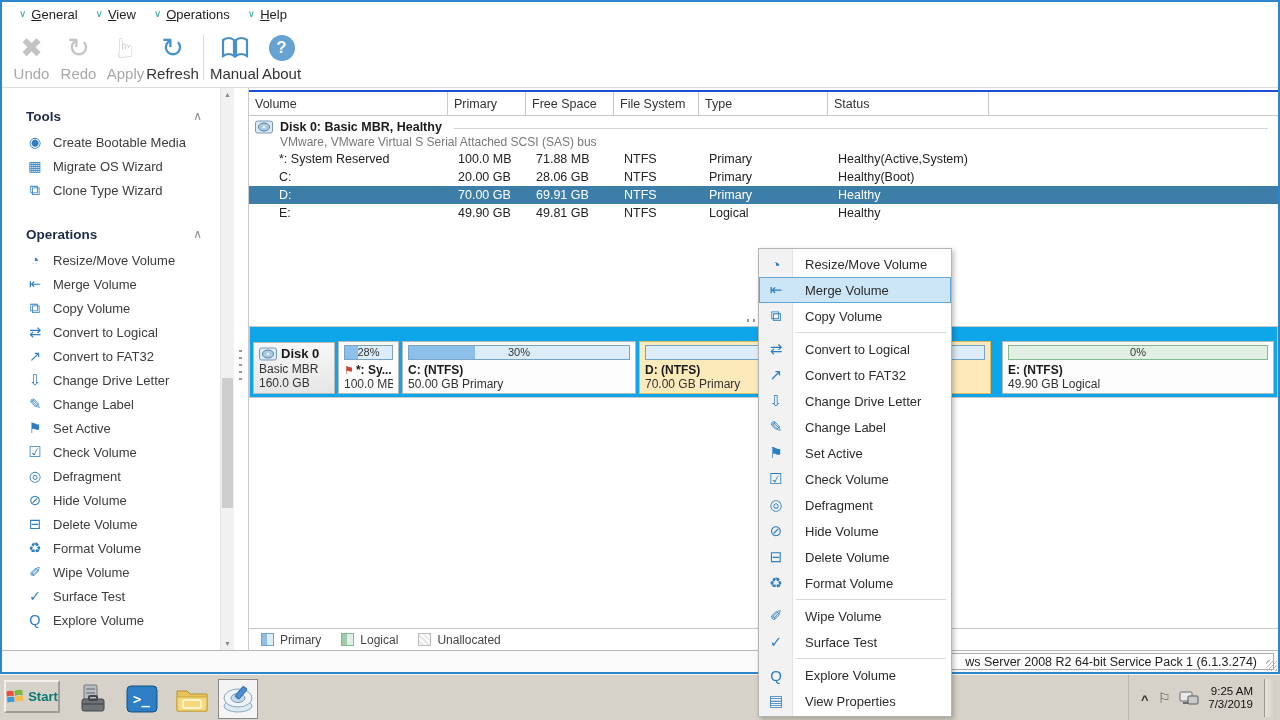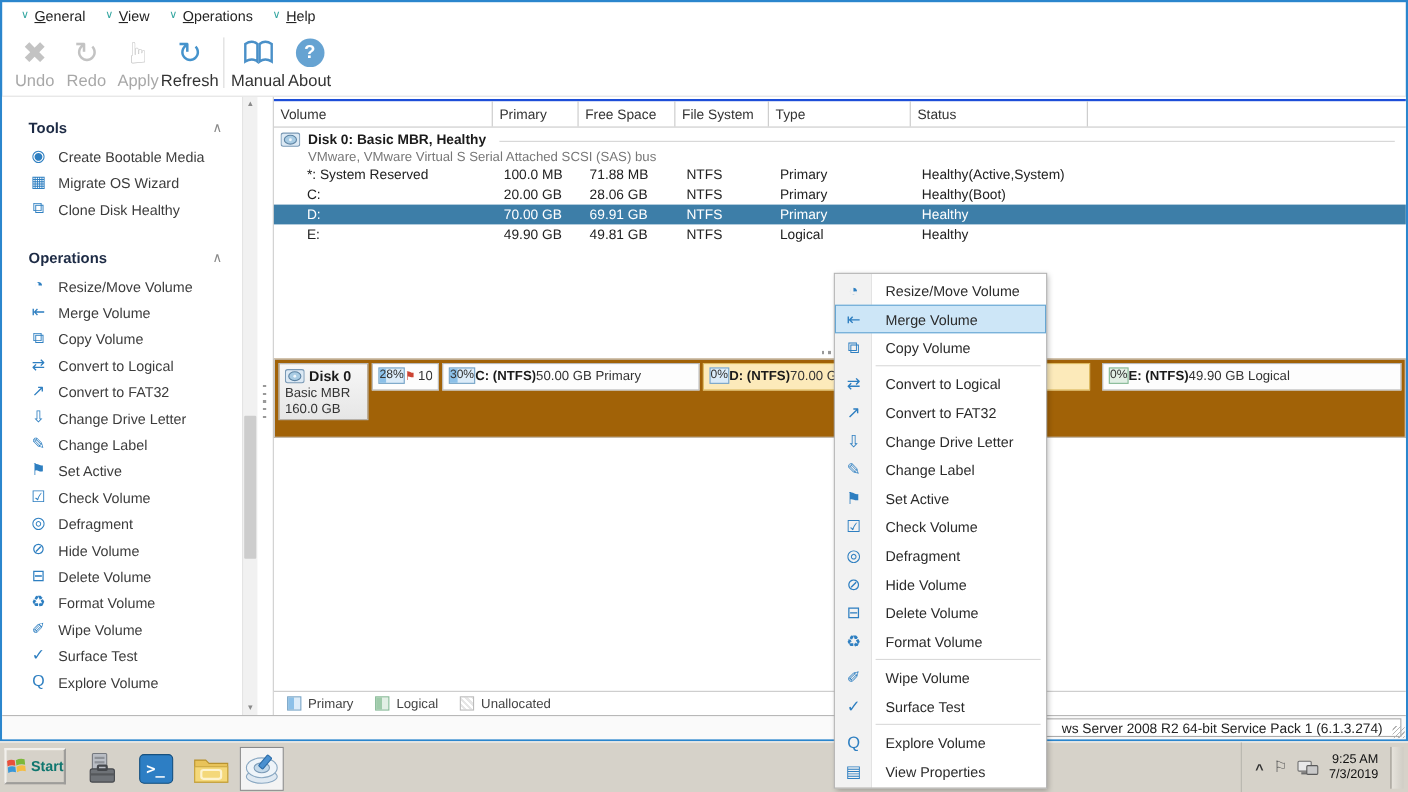--- a/index.html
+++ b/index.html
@@ -63,25 +63,25 @@
   .dg-line{flex:1;height:1px;background:#d4d4d4;margin:2px 10px 0 12px}
   .dg-sub{font-size:12px;color:#777;padding-left:25px;margin-top:1px;white-space:nowrap}
   .trow{height:18px;align-items:center;font-size:12.5px;color:#222}
   .td{padding-left:10px;white-space:nowrap;overflow:hidden}
   .td.vol{padding-left:30px}
   .trow.sel{background:#3d7ea8;color:#fff}
   .spacer1{height:104px}
   .h-dots{position:absolute;left:498px;top:231px;width:13px;height:3px;background:repeating-linear-gradient(90deg,#999 0 2px,transparent 2px 6px)}
 
   
-  .diskmap{height:72px;border:1px solid #c9c9c9;background:#a16207;display:flex;align-items:flex-start;padding:3px;gap:3px}
+  .diskmap{height:72px;border:1px solid #c9c9c9;background:#0ea5e9;display:flex;align-items:flex-end;padding:3px;gap:3px}
   .dbox{border:1px solid #b9b9b9;background:linear-gradient(#f7f7f7,#e6e6e6);width:82px;padding:3px 5px;font-size:12px;color:#333}
   .dbox .drow{display:flex;align-items:center;gap:4px;margin-bottom:1px}
   .dbox b{font-size:13px;color:#1a1a1a}
-  .pbox{background:#fdfdfd;border:1px solid #b9b9b9;padding:3px 5px 2px 5px;display:flex;flex-direction:row;overflow:hidden}
+  .pbox{background:#fdfdfd;border:1px solid #b9b9b9;padding:3px 5px 2px 5px;display:flex;flex-direction:column;overflow:hidden}
   .pbox.w-sys{width:61px}.pbox.w-c{width:234px}.pbox.w-d{width:352px}.pbox.w-e{flex:1;margin-left:8px}
   .pbox.sel-part{background:#fceaba;border-color:#dcba62}
   .pbar{height:15px;border:1px solid #76a3c6;background:#dcecf9;position:relative;font-size:11px;color:#333;text-align:center;line-height:13px;margin-bottom:3px;flex:0 0 15px}
   .pbar .fill{position:absolute;left:0;top:0;bottom:0;background:#8cc0e8}
   .pbar .pct{position:relative}
   .f28{width:28%}.f30{width:30%}.f0{width:0}
   .pbar.green{border-color:#84b894;background:#e2efe5}
   .pname{font-size:12px;font-weight:bold;color:#1a1a1a;white-space:nowrap;overflow:hidden}
   .psize{font-size:12px;color:#333;white-space:nowrap;overflow:hidden}
   .pflag{color:#cc4433;font-size:11px;margin-right:2px}
@@ -197,21 +197,21 @@
               <span class="sb-label">Create Bootable Media</span>
             </div>
 
             <div class="sb-item">
               <span class="sb-icon">▦</span>
               <span class="sb-label">Migrate OS Wizard</span>
             </div>
 
             <div class="sb-item">
               <span class="sb-icon">⧉</span>
-              <span class="sb-label">Clone Disk Healthy</span>
+              <span class="sb-label">Clone Type Wizard</span>
             </div>
           </div>
         <div class="sb-gap"></div>
         <div class="sb-header">
           <span>Operations</span>
           <span class="sb-chev">∧</span>
         </div>
         <div>
 
             <div class="sb-item">

